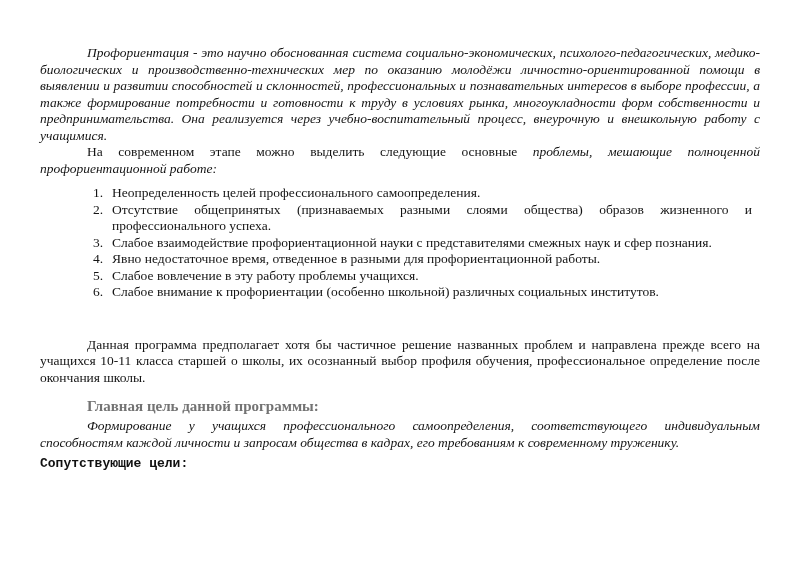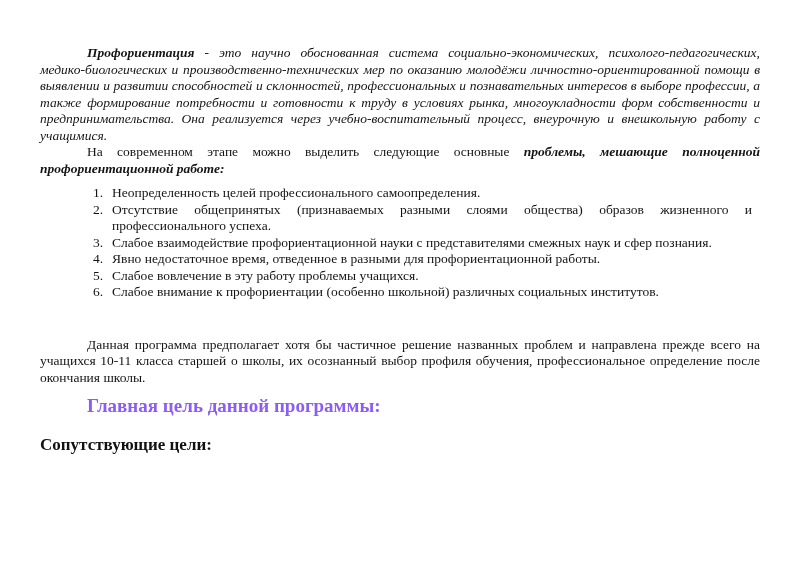--- a/index.html
+++ b/index.html
@@ -22,21 +22,21 @@
     background: #ffffff;
   }
   .par {
     margin: 0;
     font-size: 13.5px;
     line-height: 16.5px;
     text-align: justify;
   }
   .indent { text-indent: 47px; }
   .italic { font-style: italic; }
-  .bold-italic { font-weight: bold; font-style: italic; }
+  .bold-italic { font-weight: normal; font-style: italic; }
 
   .par-problems-intro { margin-top: 0; }
 
   ol.problems-list {
     list-style: none;
     margin: 8px;
     padding: 0 0 0 45px;
     counter-reset: problem;
   }
   ol.problems-list > li {
@@ -52,33 +52,34 @@
     position: absolute;
     left: 0;
     top: 0;
   }
 
   .par-program { margin-top: 36px; }
 
   h2.main-goal-heading {
     margin: 10px 0 2px 0;
     padding-left: 47px;
-    font-size: 19px;
+    font-size: 15px;
     line-height: 20px;
     font-weight: bold;
-    color: #8b5cf6;
+    color: #737373;
   }
   .par-main-goal { margin: 0; }
 
   h3.related-goals-heading {
-    margin: 20px 0 2px 0;
-    font-size: 17px;
+    margin: 4px 0 2px 0;
+    font-size: 13px;
     line-height: 18px;
     font-weight: bold;
     color: #111111;
+    font-family: Liberation Mono, monospace;
   }
   ul.goals-list {
     list-style: none;
     margin: 0;
     padding: 0 0 0 27px;
   }
   ul.goals-list > li {
     position: relative;
     padding-left: 20px;
     font-size: 13.5px;
@@ -107,17 +108,18 @@
     <li><span>Слабое взаимодействие профориентационной науки с представителями смежных наук и сфер познания.</span></li>
     <li><span>Явно недостаточное время, отведенное в разными для профориентационной работы.</span></li>
     <li><span>Слабое вовлечение в эту работу проблемы учащихся.</span></li>
     <li><span>Слабое внимание к профориентации (особенно школьной) различных социальных  институтов.</span></li>
   </ol>
 
   <p class="par indent par-program">Данная программа предполагает хотя бы частичное решение названных проблем и направлена прежде всего на учащихся 10-11 класса старшей о школы, их осознанный выбор профиля обучения, профессиональное определение после окончания  школы.</p>
 
   <h2 class="main-goal-heading">Главная цель данной программы:</h2>
 
+  <p class="par indent bold-italic par-main-goal">Формирование у учащихся профессионального самоопределения, соответствующего индивидуальным способностям каждой личности и запросам общества в кадрах, его требованиям к современному труженику.</p>
 
   <h3 class="related-goals-heading">Сопутствующие цели:</h3>
 
 
 </div>
 
 </body></html>

